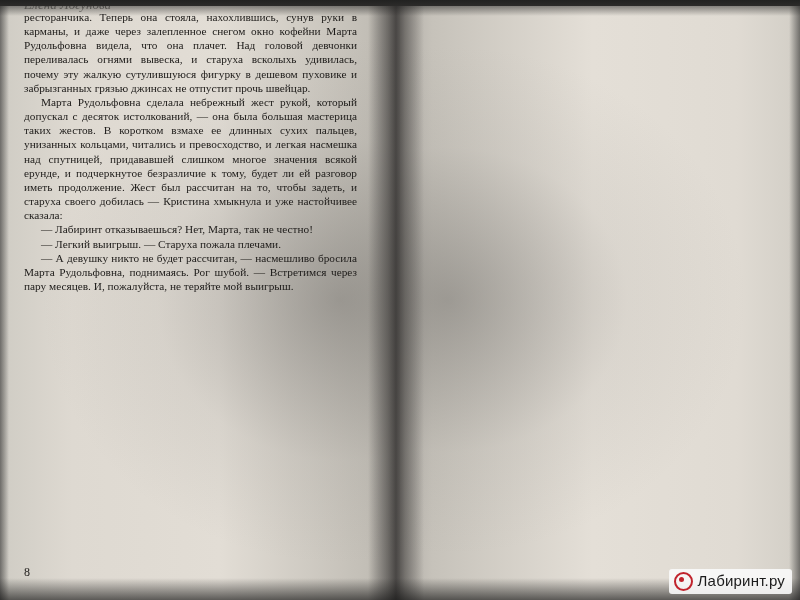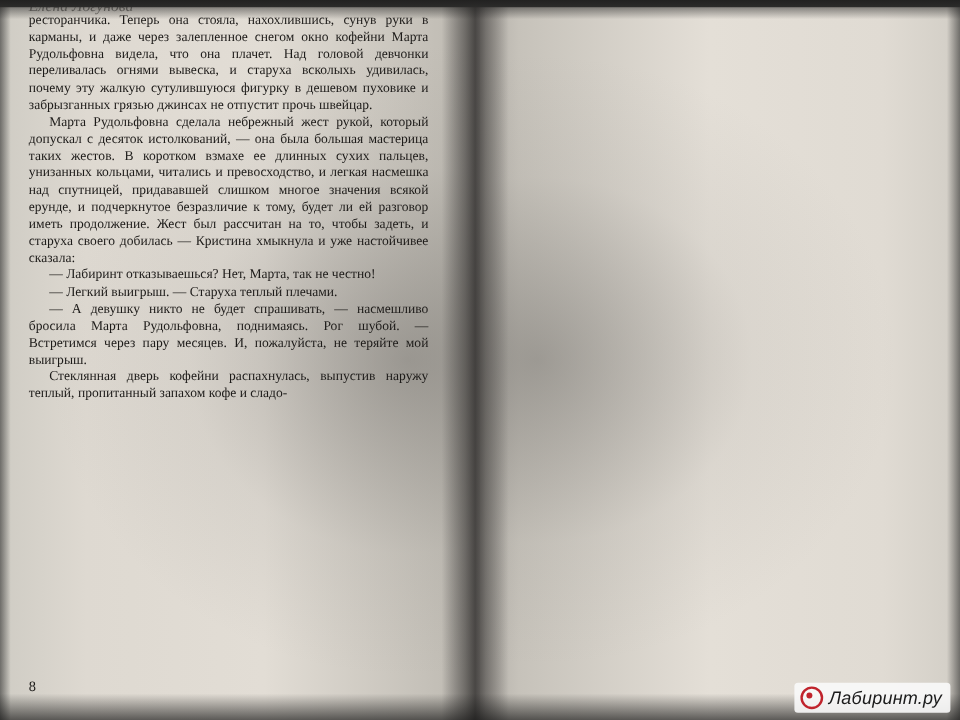--- a/index.html
+++ b/index.html
@@ -111,26 +111,25 @@
     font-style: italic;
     color: #2b2926;
     opacity: 0.55;
   }
   .watermark {
     position: absolute;
     right: 8px;
     bottom: 6px;
     z-index: 30;
     display: flex;
-    align-items: flex-end;
+    align-items: flex-start;
     gap: 5px;
     background: rgba(250,250,250,0.90);
     border-radius: 3px;
     padding: 3px 7px 3px 5px;
-    font-style: italic;
   }
   .watermark .wm-mark {
     display: inline-block;
     width: 15px;
     height: 15px;
     border: 2px solid #c0232c;
     border-radius: 50%;
     position: relative;
   }
   .watermark .wm-mark::after {
@@ -177,23 +176,22 @@
 
   <div class="top-strip"></div>
 
   <div class="leaf left">
     <div class="author-head">Елена Логунова</div>
 
     <div class="col left-col">
       <p class="noindent">ресторанчика. Теперь она стояла, нахохлившись, сунув руки в карманы, и даже через залепленное снегом окно кофейни Марта Рудольфовна видела, что она плачет. Над головой девчонки переливалась огнями вывеска, и старуха всколыхь удивилась, почему эту жалкую сутулившуюся фигурку в дешевом пуховике и забрызганных грязью джинсах не отпустит прочь швейцар.</p>
       <p>Марта Рудольфовна сделала небрежный жест рукой, который допускал с десяток истолкований, — она была большая мастерица таких жестов. В коротком взмахе ее длинных сухих пальцев, унизанных кольцами, читались и превосходство, и легкая насмешка над спутницей, придававшей слишком многое значения всякой ерунде, и подчеркнутое безразличие к тому, будет ли ей разговор иметь продолжение. Жест был рассчитан на то, чтобы задеть, и старуха своего добилась — Кристина хмыкнула и уже настойчивее сказала:</p>
       <p>— Лабиринт отказываешься? Нет, Марта, так не честно!</p>
-      <p>— Легкий выигрыш. — Старуха теплый плечами.</p>
-      <p>— А девушку никто не будет спрашивать, — насмешливо бросила Марта Рудольфовна, поднимаясь. Рог шубой. — Встретимся через пару месяцев. И, пожалуйста, не теряйте мой выигрыш.</p>
-      <p>Стеклянная дверь кофейни распахнулась, выпустив наружу теплый, пропитанный запахом кофе и сладо-</p>
+      <p>— Легкий выигрыш. — Старуха пожала плечами.</p>
+      <p>— А девушку никто не будет рассчитан, — насмешливо бросила Марта Рудольфовна, поднимаясь. Рог шубой. — Встретимся через пару месяцев. И, пожалуйста, не теряйте мой выигрыш.</p>
     </div>
 
     <div class="folio left-folio">8</div>
     <div class="page-edge-l"></div>
   </div>
 
   <div class="leaf right">
 
     <div class="page-edge-r"></div>
   </div>

